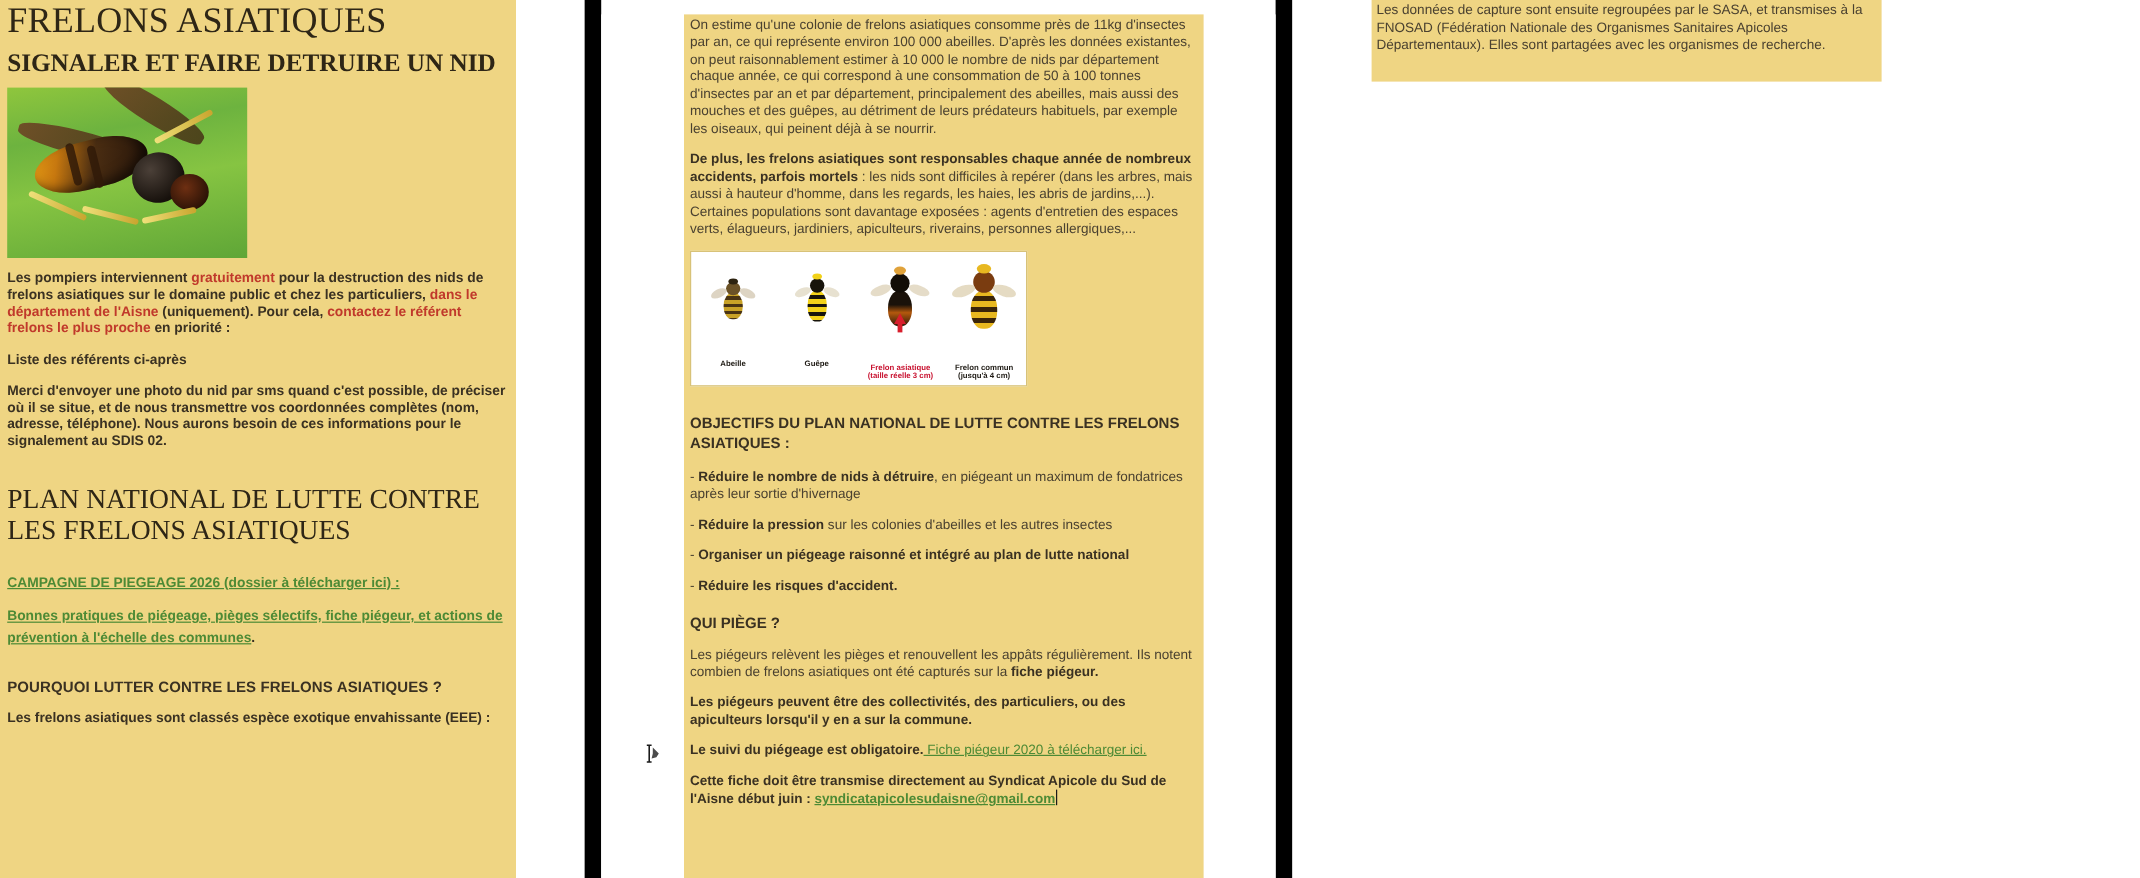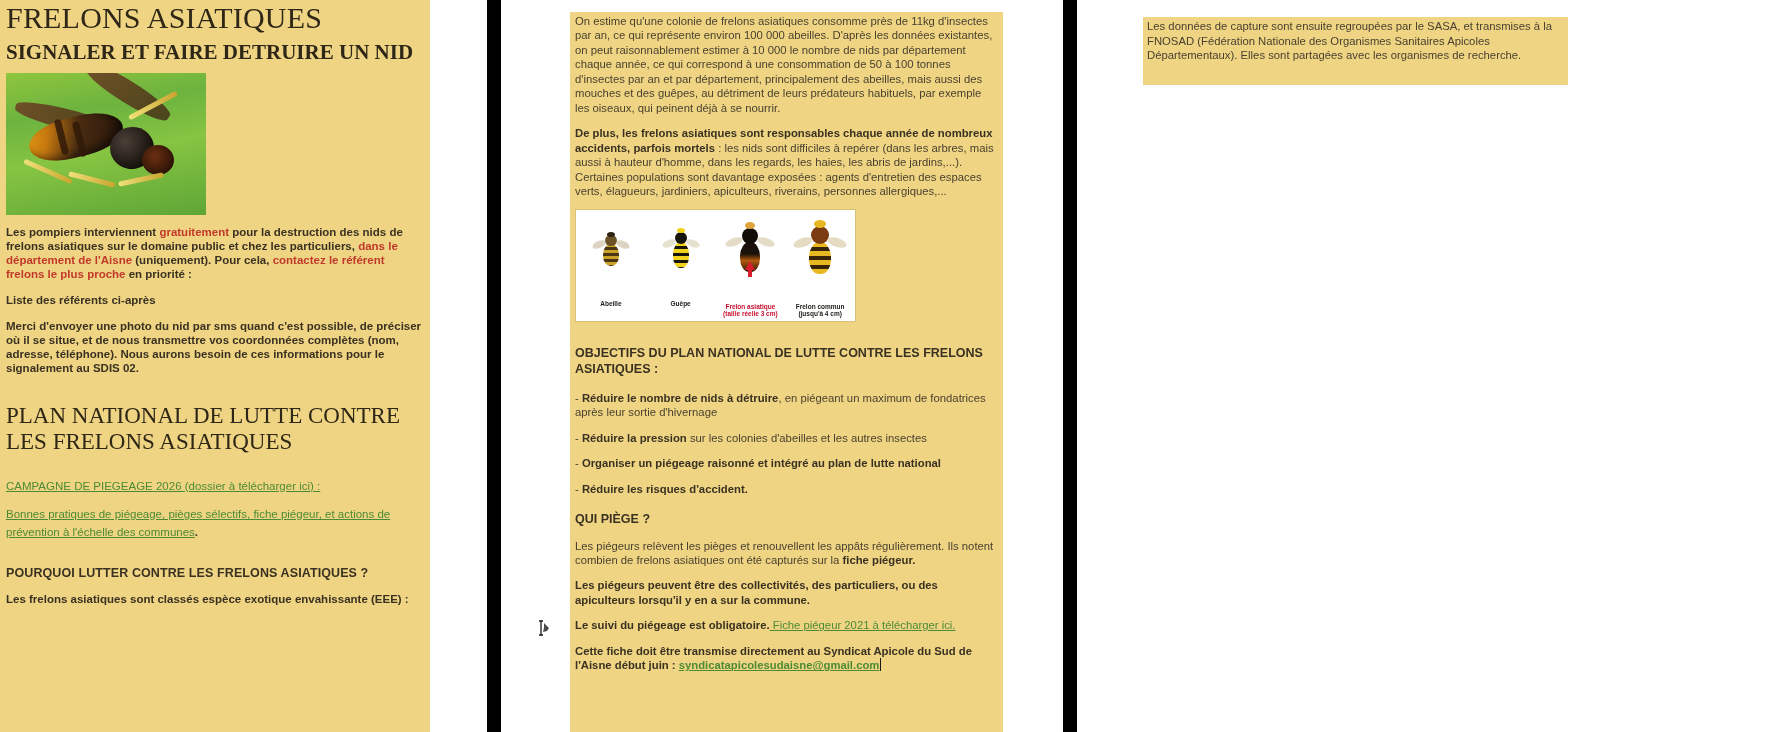--- a/index.html
+++ b/index.html
@@ -25,21 +25,21 @@
   .sheet {
     position: absolute;
     background: #efd583;
     color: #3a3122;
   }
   
   #sheet-left  { left: 0px;   top: 0px; width: 430px; height: 732px; padding: 0 6px; }
   
   #sheet-mid   { left: 69px;  top: 0px; width: 433px; height: 732px; padding: 0 5px; }
   
-  #sheet-right { left: 66px;  top: 17px; width: 425px; height: 68px; padding: 2px 4px 0 4px; }
+  #sheet-right { left: 66px;  top: 0px; width: 425px; height: 68px; padding: 2px 4px 0 4px; }
 
   
   .title-main {
     font-family: "Liberation Serif", serif;
     font-size: 30px; font-weight: 400; line-height: 1.08;
     color: #2e2616; letter-spacing: .2px;
     margin: 2px 0 0 0;
   }
   .title-sub {
     font-family: "Liberation Serif", serif;
@@ -90,21 +90,21 @@
     margin: 0 0 12px 0; font-weight: 700;
   }
   .hl-red { color: #c0392b; font-weight: 700; }
 
   .h2-serif {
     font-family: "Liberation Serif", serif;
     font-size: 23px; font-weight: 400; line-height: 1.13;
     color: #2e2616; margin: 28px 0 24px 0;
   }
   .link-green {
-    color: #4d8a35; text-decoration: underline; font-weight: 400;
+    color: #4d8a35; text-decoration: underline; font-weight: 700;
     font-size: 11.5px; line-height: 1.25; display: block; margin-bottom: 11px;
   }
   .h3-bold {
     font-size: 12.5px; font-weight: 700; color: #3a3122;
     margin: 26px 0 12px 0; letter-spacing: .1px;
   }
 
   
   .p-mid {
     font-size: 11.3px; line-height: 1.28; color: #4a4130;
@@ -283,21 +283,21 @@
       <p class="bullet"><span>- </span><span class="b">Organiser un piégeage raisonné et intégré au plan de lutte national</span><span></span></p>
 
       <p class="bullet"><span>- </span><span class="b">Réduire les risques d'accident.</span><span></span></p>
 
       <h3 class="h-mid2">QUI PIÈGE ?</h3>
 
       <p class="p-mid"><span>Les piégeurs relèvent les pièges et renouvellent les appâts régulièrement. Ils notent combien de frelons asiatiques ont été capturés sur la </span><span class="b">fiche piégeur.</span></p>
 
       <p class="p-mid b">Les piégeurs peuvent être des collectivités, des particuliers, ou des apiculteurs lorsqu'il y en a sur la commune.</p>
 
-      <p class="p-mid"><span class="b">Le suivi du piégeage est obligatoire.</span><a class="link-inline" href="#"> Fiche piégeur 2021 à télécharger ici.</a></p>
+      <p class="p-mid"><span class="b">Le suivi du piégeage est obligatoire.</span><a class="link-inline" href="#"> Fiche piégeur 2020 à télécharger ici.</a></p>
 
       <p class="p-mid"><span class="b">Cette fiche doit être transmise directement au Syndicat Apicole du Sud de l'Aisne début juin : </span><a class="mailto" href="#">syndicatapicolesudaisne@gmail.com</a><span class="caret"></span></p>
     </div>
   </div>
 
   <div class="page" id="page-right">
     <div class="sheet" id="sheet-right">
       <p class="p-right" style="white-space:normal;">Les données de capture sont ensuite regroupées par le SASA, et transmises à la FNOSAD (Fédération Nationale des Organismes Sanitaires Apicoles Départementaux). Elles sont partagées avec les organismes de recherche.</p>
     </div>
   </div>

